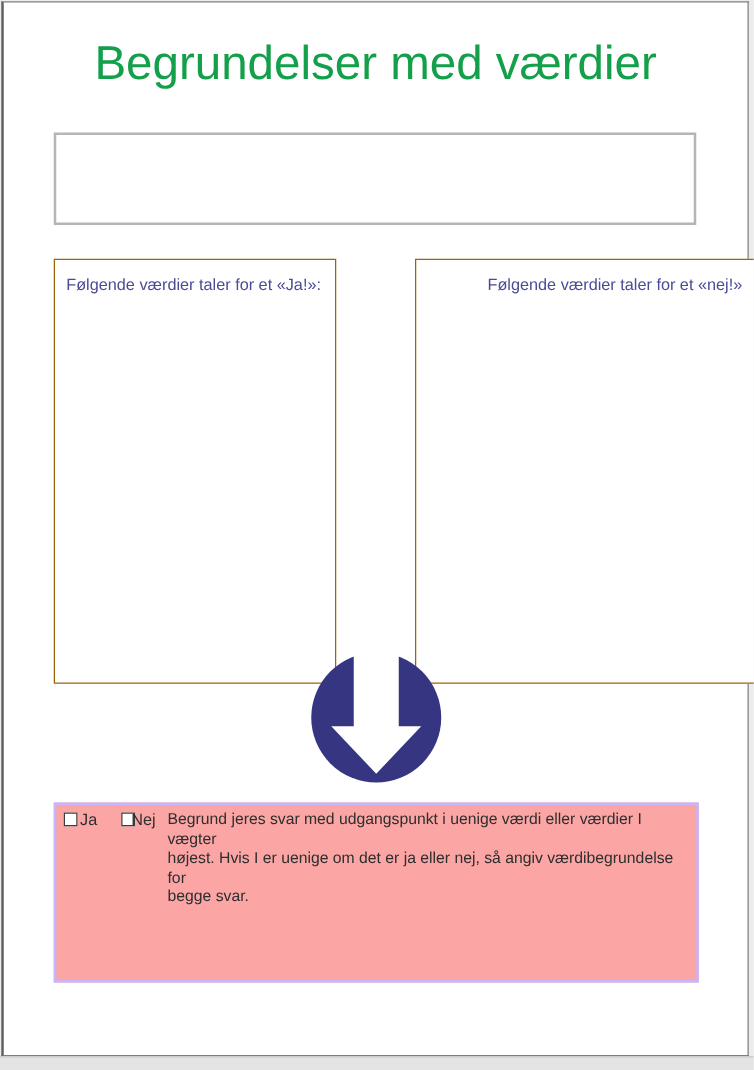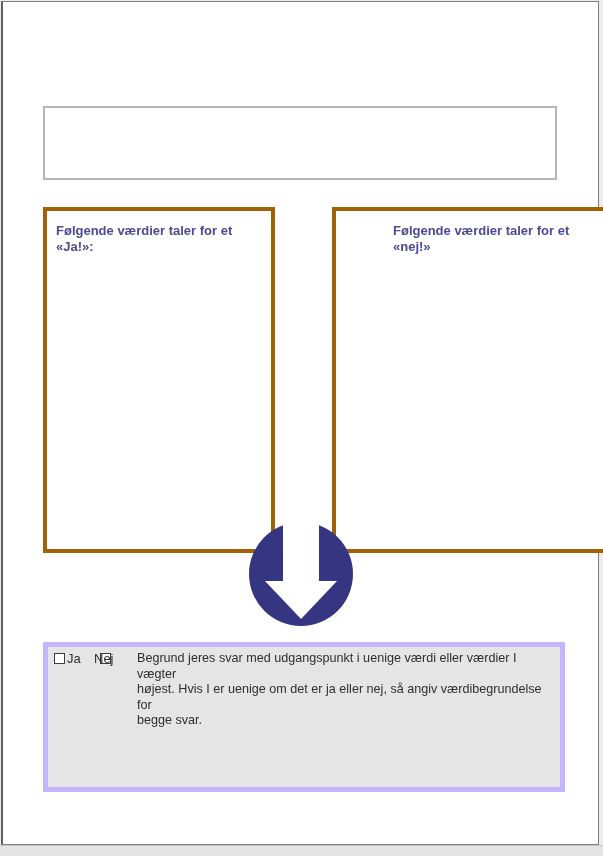--- a/index.html
+++ b/index.html
@@ -43,22 +43,21 @@
     width: 510px;
     height: 70px;
     background: #ffffff;
     border: 2px solid #b5b5b5;
   }
   .col-box {
     position: absolute;
     top: 205px;
     height: 338px;
     background: #ffffff;
-    border: 4px solid #a16207;
-    font-weight: bold;
+    border: 1px solid #a16207;
   }
   .col-box.yes { left: 40px;  width: 224px; }
   .col-box.no  { left: 329px; width: 223px; padding-left: 48px; }
   .col-heading {
     display: block;
     padding: 12px 8px 0 9px;
     font-size: 13px;
     line-height: 16px;
     color: #4a4a96;
   }
@@ -69,41 +68,41 @@
     width: 108px;
     height: 110px;
     z-index: 5;
   }
   .conclusion-box {
     position: absolute;
     left: 40px;
     top: 640px;
     width: 512px;
     height: 140px;
-    background: #e5e5e5;
-    border: 5px solid #c4b5fd;
+    background: #fca5a5;
+    border: 2px solid #c4b5fd;
   }
   .checkbox {
     position: absolute;
     width: 9px;
     height: 9px;
     background: #ffffff;
     border: 1px solid #3c3c3c;
   }
   .cb-ja  { left: 6px;  top: 6px; }
   .cb-nej { left: 52px; top: 6px; }
   .cb-label {
     position: absolute;
     top: 4px;
     font-size: 13px;
     line-height: 15px;
     color: #2e2e2e;
   }
   .cb-label.ja  { left: 19px; }
-  .cb-label.nej { left: 46px; }
+  .cb-label.nej { left: 60px; }
   .instruction {
     position: absolute;
     left: 89px;
     top: 4px;
     width: 418px;
     font-size: 12.6px;
     line-height: 15.6px;
     color: #2e2e2e;
     white-space: pre-line;
   }
@@ -115,20 +114,21 @@
     height: 11px;
     background: #e4e4e4;
     border-top: 1px solid #c6c6c6;
   }
 </style>
 </head>
 <body>
 
 <div class="page">
 
+  <div class="title">Begrundelser med værdier</div>
 
   <div class="notes-box"></div>
 
   <div class="col-box yes">
     <span class="col-heading">Følgende værdier taler for et «Ja!»:</span>
   </div>
 
   <div class="col-box no">
     <span class="col-heading">Følgende værdier taler for et «nej!»</span>
   </div>

